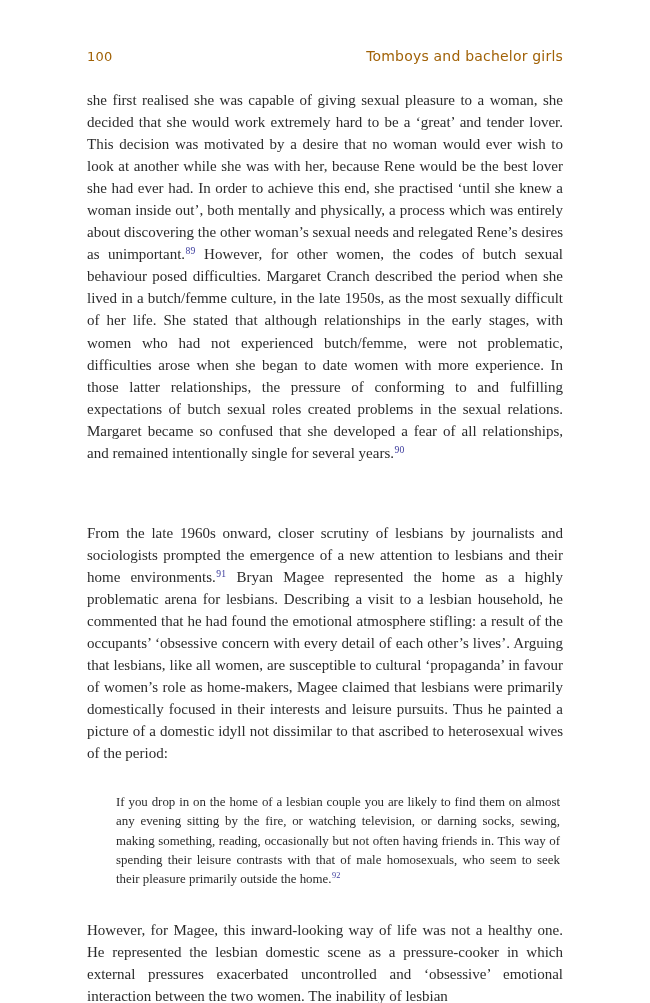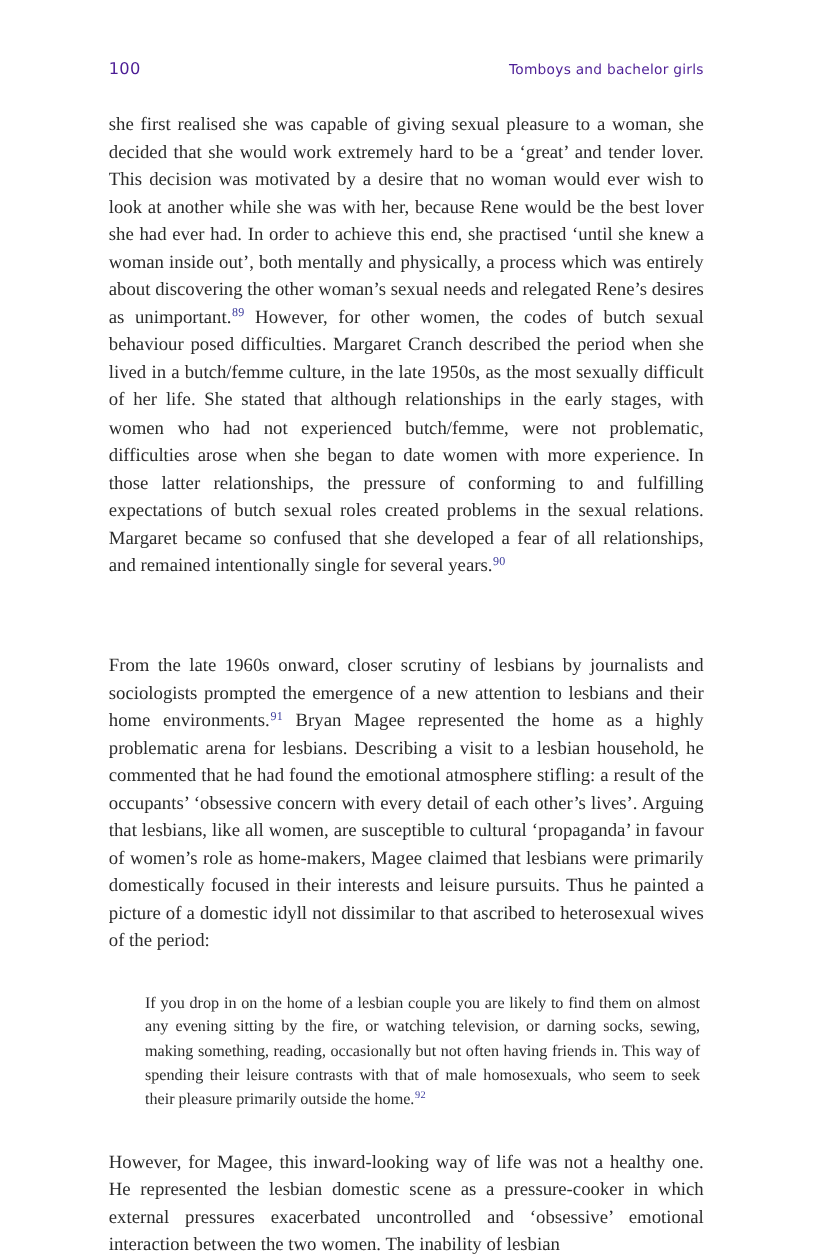--- a/index.html
+++ b/index.html
@@ -29,25 +29,25 @@
   }
 
   
   .runhead {
     display: flex;
     justify-content: space-between;
     align-items: baseline;
     font-family: "DejaVu Sans", sans-serif;
     font-size: 12.4px;
     letter-spacing: 0.2px;
-    color: #4c1d95;
+    color: #a16207;
     height: 18px;
   }
   .runhead .folio { font-size: 13px; }
-  .runhead .title { font-size: 11px; }
+  .runhead .title { font-size: 14px; }
 
   
   .body-block {
     margin-top: 23px;
   }
   p.body {
     margin: 0;
     font-family: "Liberation Serif", serif;
     font-size: 15px;
     line-height: 22.05px;

